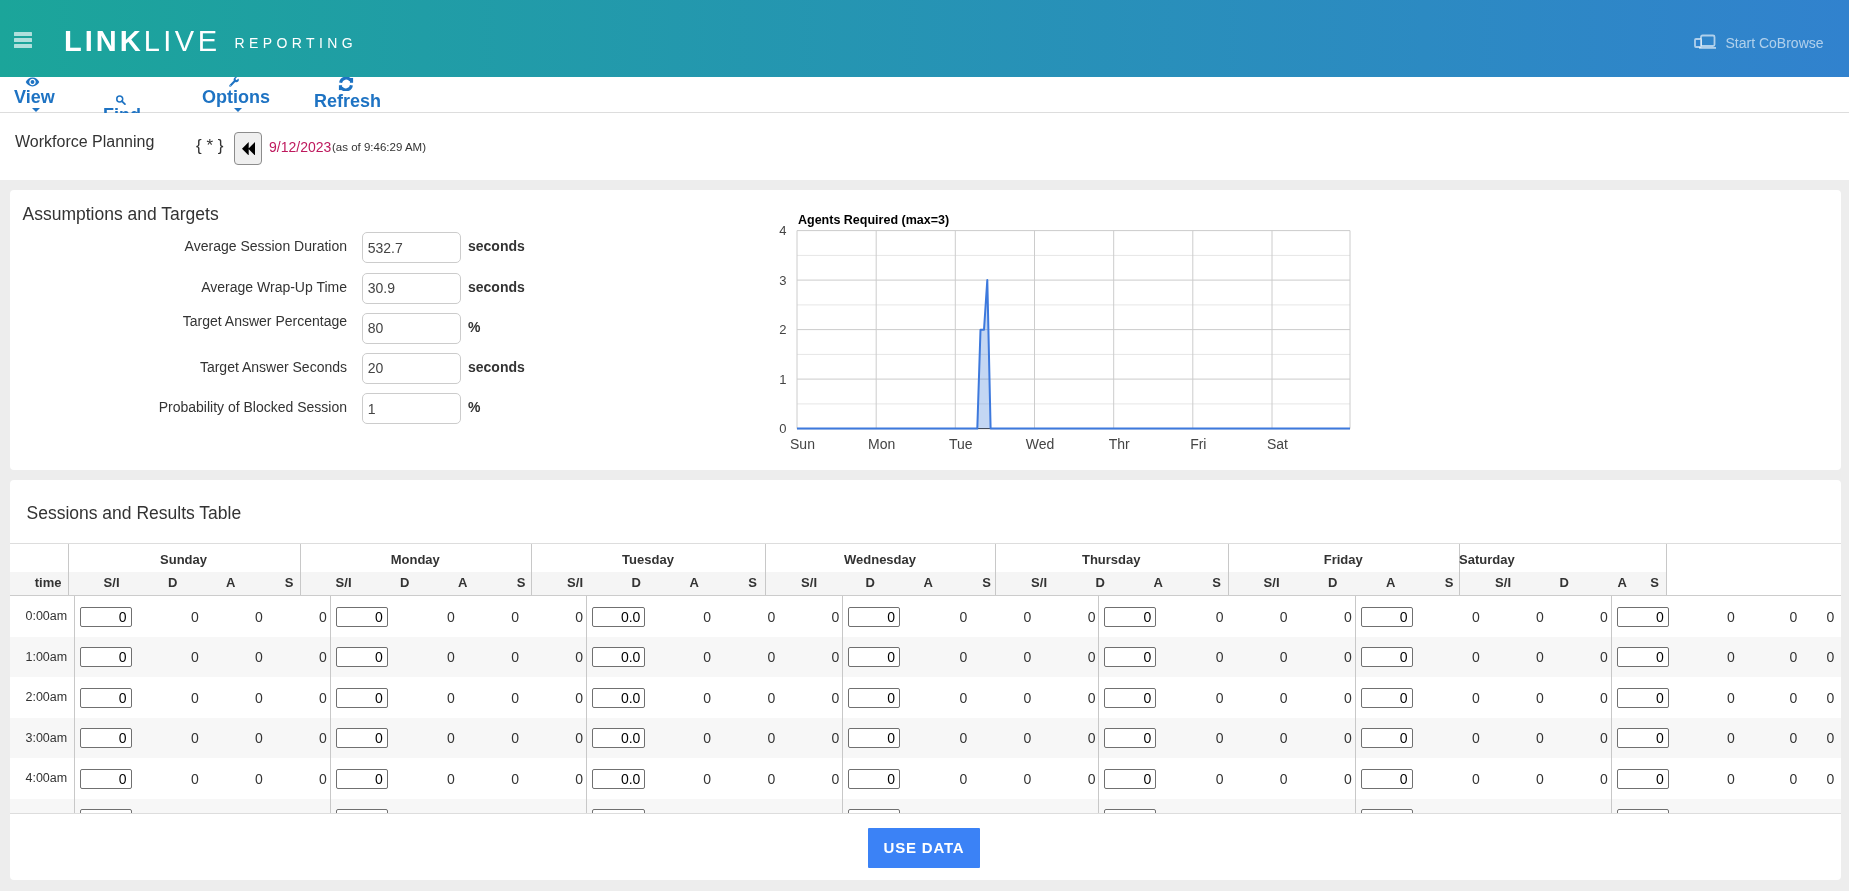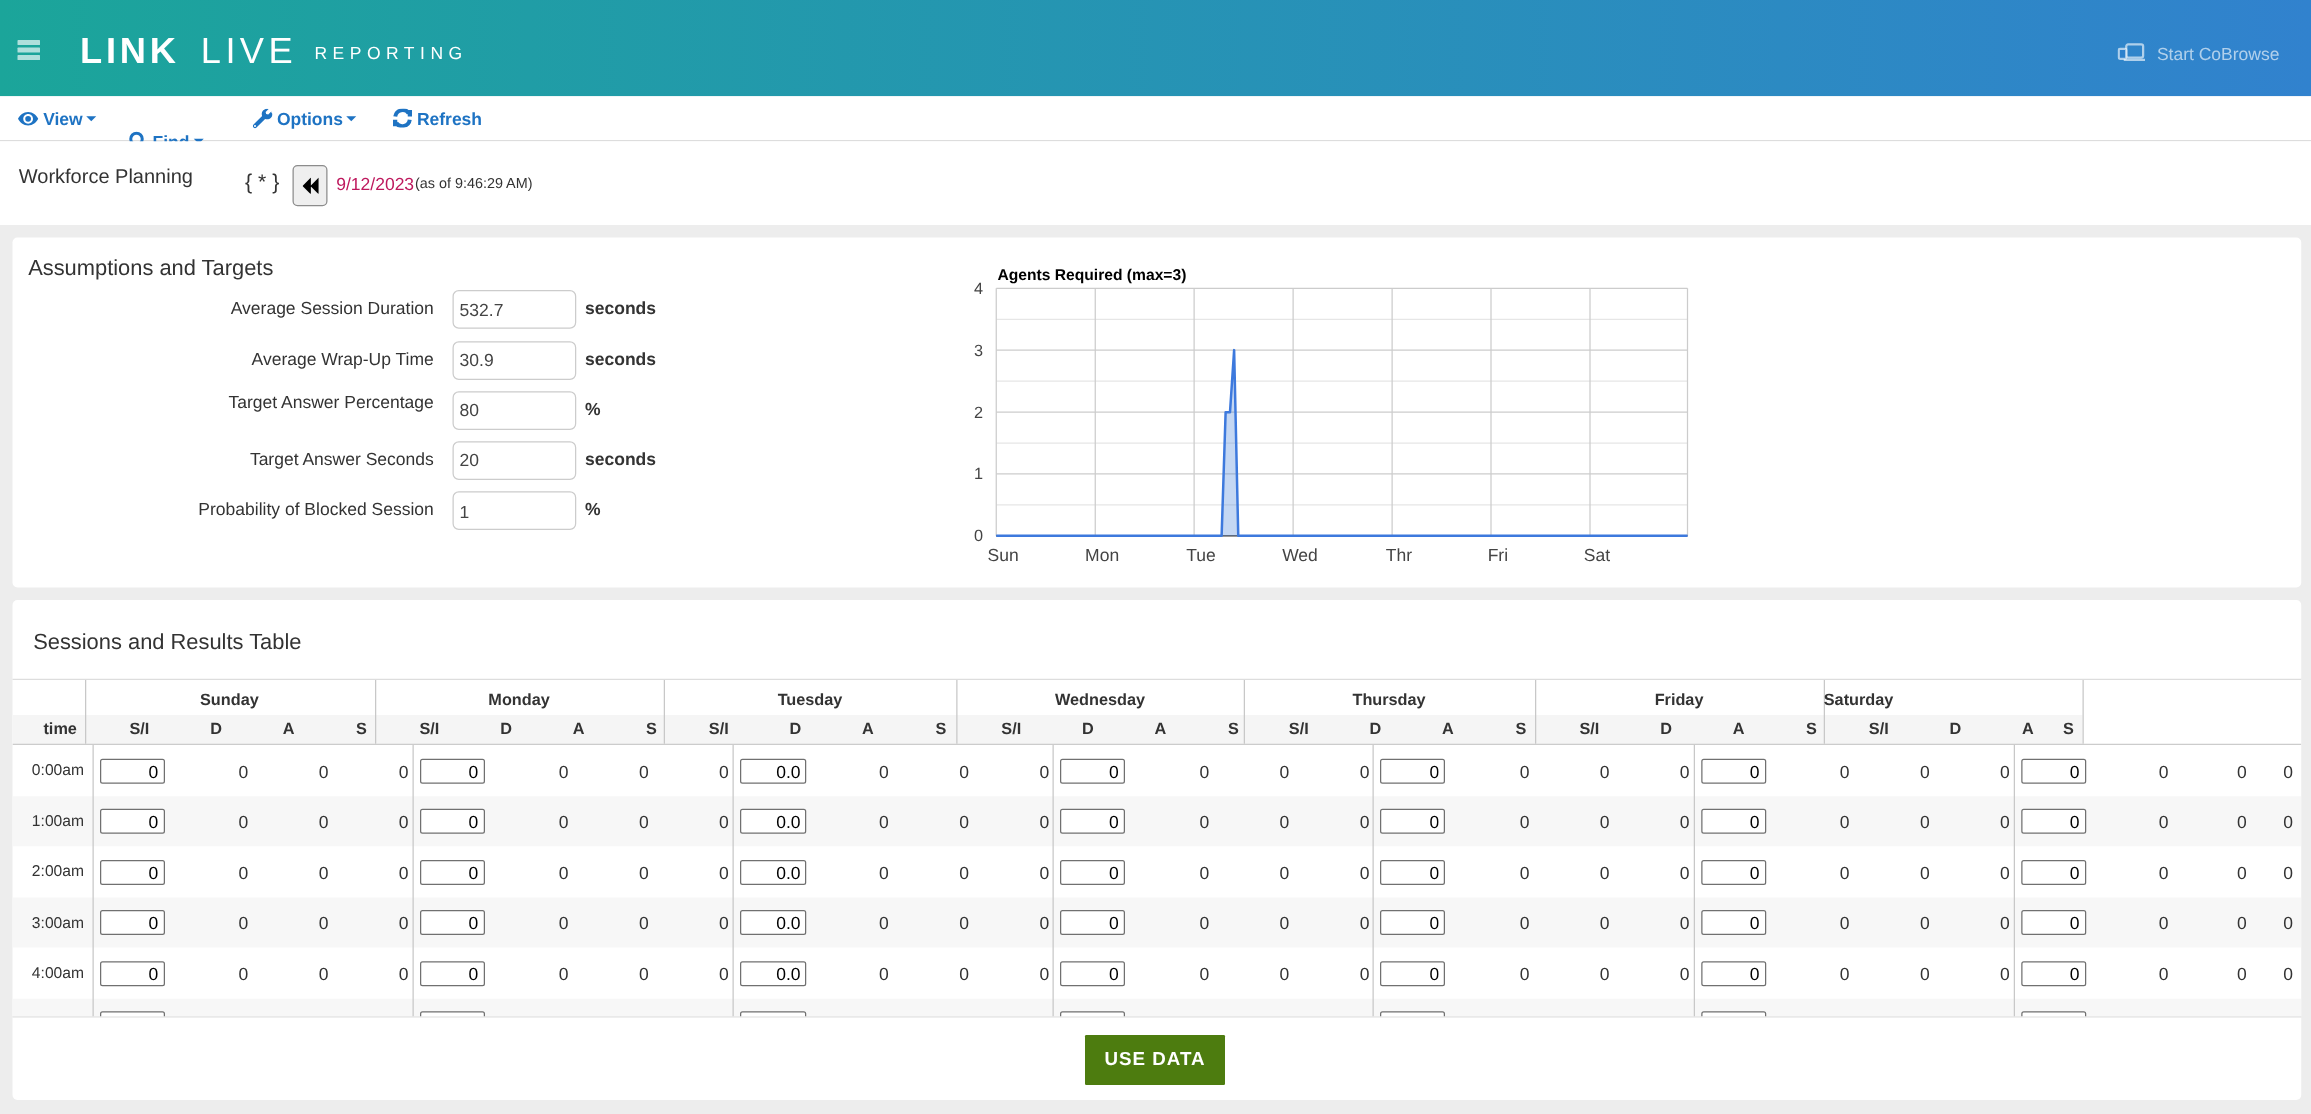--- a/index.html
+++ b/index.html
@@ -1,41 +1,41 @@
 <!DOCTYPE html>
 <html><head><meta charset="utf-8">
 <style>
 * { margin:0; padding:0; box-sizing:border-box; }
 html,body { width:1849px; height:891px; font-family:"Liberation Sans", sans-serif; background:#ededed; position:relative; overflow:hidden; }
 .abs { position:absolute; }
 .topbar { left:0; top:0; width:1849px; height:77px; background:linear-gradient(to right,#1ba59a,#3182ce); }
 .ham b { display:block; width:18px; height:4.5px; background:rgba(255,255,255,0.65); margin-bottom:1.7px; border-radius:0.5px;}
 .toolbar { left:0; top:77px; width:1849px; height:36px; background:#fff; border-bottom:1px solid #ddd; }
 .titlebar { left:0; top:113px; width:1849px; height:67px; background:#fff; }
-.tbitem { position:absolute; top:0; height:35px; display:flex; align-items:center; color:#1e73c3; font-weight:bold; font-size:14px; }
+.tbitem { position:absolute; top:0; height:35px; display:flex; align-items:center; color:#1e73c3; font-weight:bold; font-size:18px;flex-direction:column; }
 .tbitem svg { margin-right:3.5px; }
 .caret { display:inline-block; margin-left:3px; width:0; height:0; border-left:4px solid transparent; border-right:4px solid transparent; border-top:4px solid #1e73c3; }
 .panel { background:#fff; border-radius:4px; }
 input.frm { position:absolute; width:99px; height:31px; border:1px solid #ccc; border-radius:5px; font-family:"Liberation Sans",sans-serif; font-size:14px; color:#444; padding-left:5px; }
 .lbl { position:absolute; text-align:right; font-size:14px; color:#333; font-weight:normal; }
 .unit { position:absolute; font-size:14px; color:#333;font-weight:bold; }
 .hdrtxt { position:absolute; font-weight:bold; font-size:13px; color:#333; }
 .vline { position:absolute; width:1px; background:#c8c8c8; }
 .num { position:absolute; font-size:14px; color:#333; text-align:right; }
 input.cell { position:absolute; height:20px; border:1px solid #707070; border-radius:2px; font-family:"Liberation Sans",sans-serif; font-size:14px; color:#000; text-align:right; padding-right:4px; background:#fff; }
 </style></head>
 <body>
 
 <div class="abs topbar"></div>
 <div class="abs ham" style="left:14px;top:31.5px;">
     <b></b>
     <b></b>
     <b></b>
   </div>
-<div class="abs" style="left:64px; top:24.5px; color:#fff; white-space:nowrap;"><span style="font-size:29px;font-weight:bold;letter-spacing:3px;">LINK</span><span style="font-size:29px;letter-spacing:3.5px;margin-left:17px;">LIVE</span><span style="font-size:14px;letter-spacing:4.4px;margin-left:14px;vertical-align:2.5px;">REPORTING</span></div>
+<div class="abs" style="left:64px; top:24.5px; color:#fff; white-space:nowrap;"><span style="font-size:29px;font-weight:bold;letter-spacing:3px;">LINK</span><span style="font-size:29px;letter-spacing:3.5px;margin-left:0px;">LIVE</span><span style="font-size:14px;letter-spacing:4.4px;margin-left:14px;vertical-align:2.5px;">REPORTING</span></div>
 <div class="abs" style="left:1693.5px;top:4.5px;height:77px;display:flex;align-items:center;color:rgba(255,255,255,0.62);font-size:14px;">
 <svg width="22" height="18" viewBox="0 0 22 18" style="margin-right:10px;">
 <rect x="7" y="1.5" width="13.5" height="10.5" rx="1.5" fill="none" stroke="rgba(255,255,255,0.62)" stroke-width="1.8"></rect>
 <rect x="5" y="13" width="17.5" height="1.8" fill="rgba(255,255,255,0.62)"></rect>
 <rect x="1" y="5" width="6" height="8" rx="1" fill="#2e82cd" stroke="rgba(255,255,255,0.62)" stroke-width="1.8"></rect>
 </svg>Start CoBrowse</div>
 <div class="abs toolbar"></div>
 <div class="tbitem" style="left:14px;top:77px;">
     <svg width="17" height="12" viewBox="0 0 17 12">
       <path d="M8.5 0.6 C4.8 0.6 1.8 3.2 0.4 6 C1.8 8.8 4.8 11.4 8.5 11.4 C12.2 11.4 15.2 8.8 16.6 6 C15.2 3.2 12.2 0.6 8.5 0.6 Z M8.5 9.9 C6.3 9.9 4.6 8.2 4.6 6 C4.6 3.8 6.3 2.1 8.5 2.1 C10.7 2.1 12.4 3.8 12.4 6 C12.4 8.2 10.7 9.9 8.5 9.9 Z M8.5 3.7 A2.3 2.3 0 1 0 8.5 8.3 A2.3 2.3 0 1 0 8.5 3.7 Z" fill="#1e73c3"></path>
@@ -357,12 +357,12 @@
 <div class="num" style="left:1301.7px;top:267.2px;width:40px;">0</div>
 <input class="cell" style="left: 1350.5px; top: 265px; width: 52px;" value="0">
 <div class="num" style="left:1429.7px;top:267.2px;width:40px;">0</div>
 <div class="num" style="left:1493.8px;top:267.2px;width:40px;">0</div>
 <div class="num" style="left:1557.9px;top:267.2px;width:40px;">0</div>
 <input class="cell" style="left: 1606.7px; top: 265px; width: 52px;" value="0">
 <div class="num" style="left:1684.8px;top:267.2px;width:40px;">0</div>
 <div class="num" style="left:1747.3px;top:267.2px;width:40px;">0</div>
 <div class="num" style="left:1784.3px;top:267.2px;width:40px;">0</div>
 </div>
-<div class="abs" style="left:868px;top:828px;width:112px;height:39.5px;background:#4d7c0f;border-radius:1px;color:#fff;font-weight:bold;font-size:15px;letter-spacing:0.8px;display:flex;align-items:center;justify-content:center;">USE DATA</div>
+<div class="abs" style="left:868px;top:828px;width:112px;height:39.5px;background:#3b82f6;border-radius:1px;color:#fff;font-weight:bold;font-size:15px;letter-spacing:0.8px;display:flex;align-items:center;justify-content:center;">USE DATA</div>
 </body></html>

